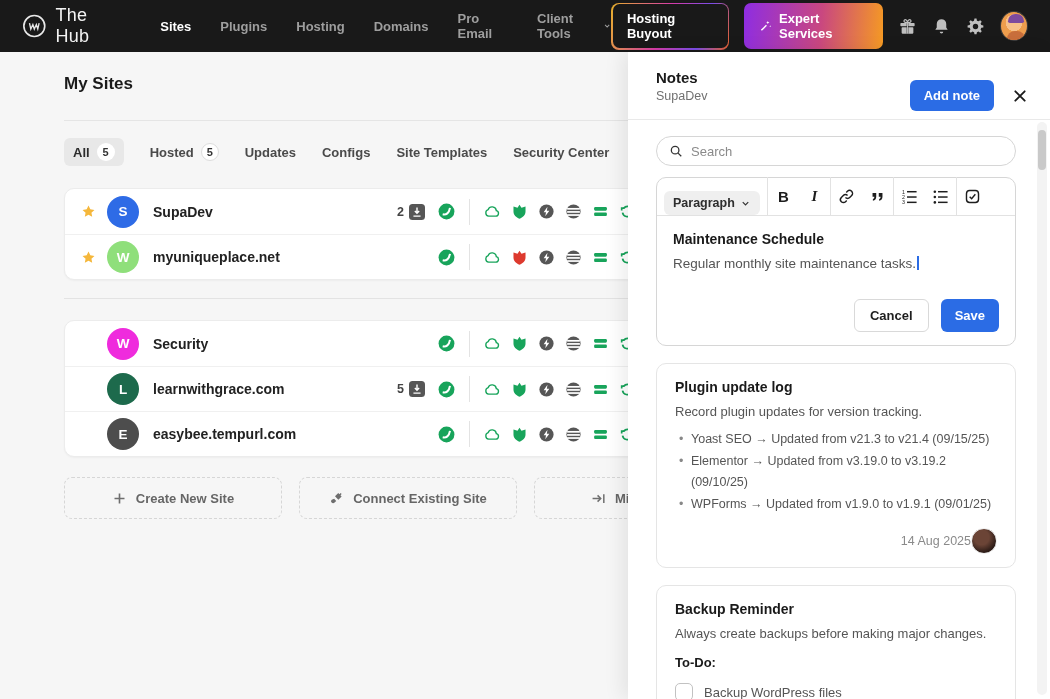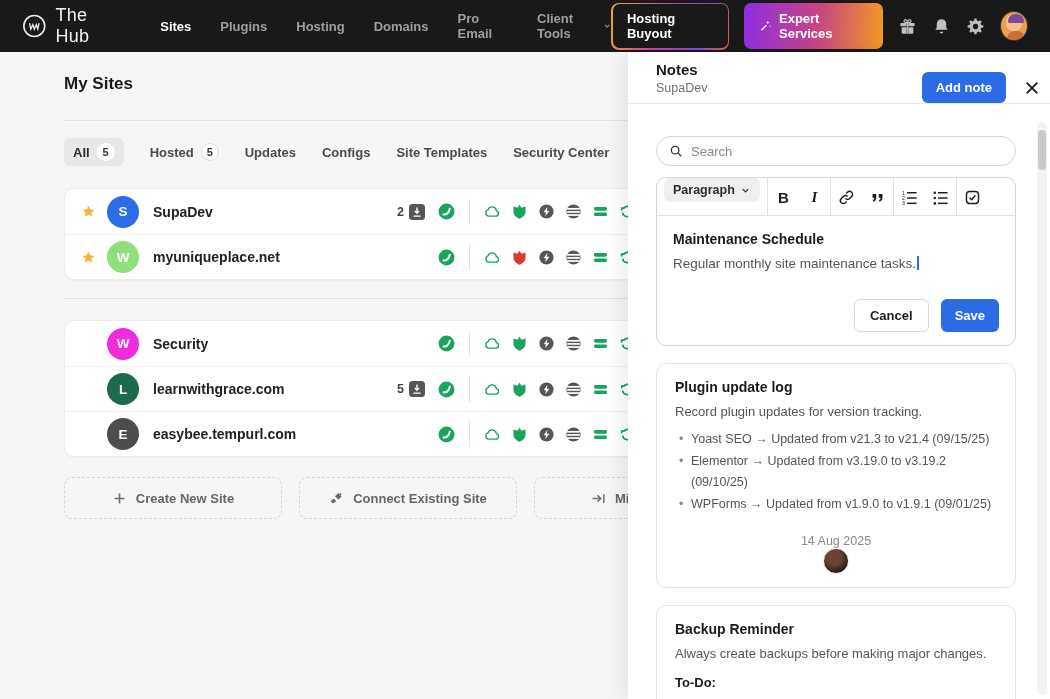--- a/index.html
+++ b/index.html
@@ -66,40 +66,40 @@
   .footer-buttons { position:absolute; left:64px; top:477px; display:flex; gap:17px; }
   .dashed-btn { width:218px; height:42px; border:1.5px dashed #D6D6D6; border-radius:8px; background:transparent;
                 display:flex; align-items:center; justify-content:center; gap:9px; color:#666;
                 font-size:13px; font-weight:700; cursor:pointer; }
   .dashed-btn svg { width:15px; height:15px; flex:none; }
   .dashed-btn.left-align { justify-content:flex-start; padding-left:56px; }
 
   
   .notes-panel { position:absolute; left:628px; top:52px; width:422px; height:647px; background:#fff;
                  box-shadow:-6px 0 18px rgba(0,0,0,.08); z-index:20; }
-  .panel-header { height:52px; display:flex; align-items:center; padding:0 10px 0 28px; border-bottom:1px solid #E9E9E9; }
+  .panel-header { height:68px; display:flex; align-items:center; padding:0 22px 0 28px; border-bottom:1px solid #E9E9E9; }
   .panel-title { font-size:15px; font-weight:800; color:#1A1A1A; }
   .panel-subtitle { font-size:12.5px; color:#707070; margin-top:3px; }
   .panel-header-right { margin-left:auto; display:flex; align-items:center; gap:18px;margin-top:20px; }
   .btn-primary { background:#2B6CE5; color:#fff; border:none; border-radius:6px; padding:8px 14px;
                  font-size:13px; font-weight:700; font-family:inherit; cursor:pointer; }
   .panel-close { width:16px; height:16px; display:flex; cursor:pointer; }
 
   .panel-body { position:absolute; top:66px; left:0; right:0; bottom:0; padding:18px 34px 0 28px; overflow:hidden; }
   .scroll-track { position:absolute; top:70px; right:3px; width:10px; height:573px; background:#F3F3F3; border-radius:5px; }
   .scroll-thumb { position:absolute; top:8px; left:1px; width:8px; height:40px; background:#C9C9C9; border-radius:4px; cursor:pointer; }
 
   .search-box { height:30px; border:1px solid #D6D6D6; border-radius:16px; display:flex; align-items:center;
                 padding:0 12px; gap:8px; background:#fff; }
   .search-box svg { width:14px; height:14px; flex:none; }
   .search-input { border:none; outline:none; flex:1; font-size:13px; font-family:inherit; color:#333; background:transparent; }
   .search-input::placeholder { color:#8A8A8A; }
 
   .editor { margin-top:11px; border:1px solid #D6D6D6; border-radius:10px; background:#fff; }
-  .toolbar { height:38px; display:flex; align-items:flex-start; border-bottom:1px solid #E2E2E2; }
+  .toolbar { height:38px; display:flex; align-items:flex-end; border-bottom:1px solid #E2E2E2; }
   .para-chip { margin:0 7px; background:#EFEFEF; border-radius:6px; padding:5px 9px; display:flex; align-items:center;
                gap:5px; font-size:12.5px; font-weight:600; color:#2E2E2E; cursor:pointer; white-space:nowrap; }
   .para-chip svg { width:11px; height:11px; }
   .tb-sep { width:1px; height:38px; background:#E2E2E2; flex:none; }
   .tb-btn { width:31px; height:38px; display:flex; align-items:center; justify-content:center; cursor:pointer; color:#1E1E1E; }
   .tb-btn svg { width:17px; height:17px; }
   .tb-bold { font-size:15px; font-weight:800; }
   .tb-italic { font-size:15px; font-style:italic; font-family:"Liberation Serif", serif; font-weight:600; }
 
   .editor-content { padding:15px 16px 13px; }
@@ -109,21 +109,21 @@
   .editor-actions { display:flex; justify-content:flex-end; gap:12px; margin-top:28px; }
   .btn-secondary { background:#fff; border:1px solid #D9D9D9; border-radius:6px; padding:8px 15px;
                    font-size:13px; font-weight:700; color:#1E1E1E; font-family:inherit; cursor:pointer; }
 
   .note-card { margin-top:17px; border:1px solid #E5E5E5; border-radius:10px; padding:15px 18px 13px; background:#fff; }
   .note-card-title { font-size:14px; font-weight:800; color:#1A1A1A; }
   .note-card-desc { font-size:13px; color:#555; margin-top:9px; }
   .bullet-list { list-style:none; margin-top:10px; }
   .bullet-list li { font-size:12.5px; color:#555; line-height:1.72; padding-left:16px; position:relative; }
   .bullet-list li::before { content:"•"; position:absolute; left:4px; color:#888; }
-  .card-footer { display:flex; align-items:center; justify-content:flex-end; margin-top:19px;flex-direction:column; }
+  .card-footer { display:flex; align-items:center; justify-content:flex-end; margin-top:13px; }
   .card-date { font-size:12.5px; color:#8A8A8A; }
   .card-avatar { width:26px; height:26px; border-radius:50%; cursor:pointer;
                  background:radial-gradient(circle at 40% 35%, #6b4436 0 35%, #2E1D18 70%); border:1px solid #eee; }
 
   .todo-label { font-size:13px; font-weight:800; color:#1A1A1A; margin-top:14px; }
   .todo-item { display:flex; align-items:center; gap:11px; margin-top:13px; cursor:pointer; }
   .todo-box { width:18px; height:18px; border:1.5px solid #C2C2C2; border-radius:5px; background:#fff; flex:none; }
   .todo-text { font-size:13px; color:#555; }
 </style>
 </head>

